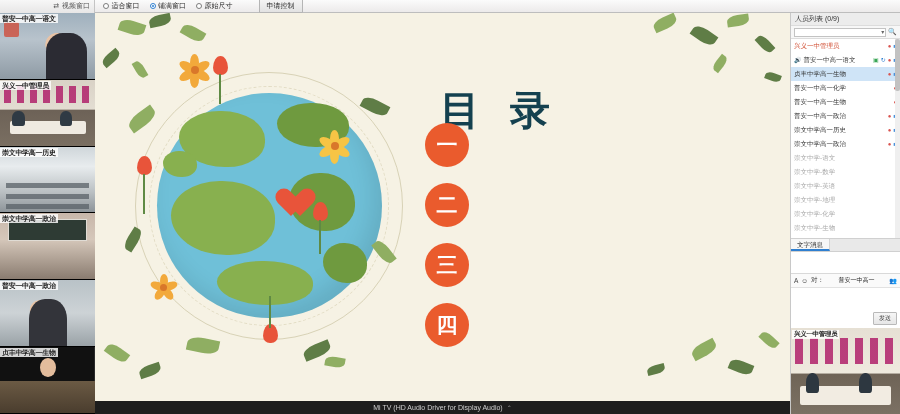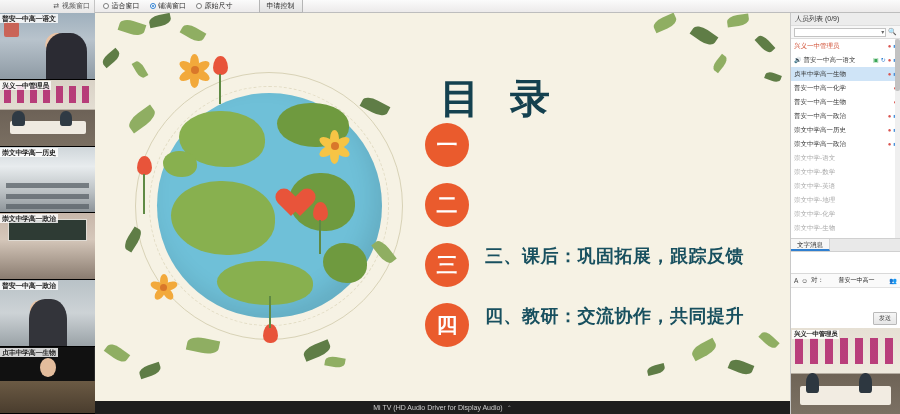--- a/index.html
+++ b/index.html
@@ -102,21 +102,21 @@
     border-radius:50%; background:#d9772a; }
   .tulip { position:absolute; width:15px; height:19px; background:#e8543a;
     border-radius:50% 50% 46% 46%/62% 62% 38% 38%; }
   .stem { position:absolute; width:2px; background:#5f8a44; }
   .ring { position:absolute; border:1.5px solid #cfc8ad; border-radius:50%; }
 
   
   .title-row { position:absolute; left:345px; top:58px; display:flex;
     align-items:baseline; gap:20px; }
   .title-cn { font-family:"Liberation Serif","DejaVu Serif",serif;
-    font-size:40px; font-weight:bold; color:#14414f; letter-spacing:10px; }
+    font-size:40px; font-weight:bold; color:#14414f; letter-spacing:10px;margin-top:12px; }
   .title-en { font-size:15px; font-weight:bold; color:#14414f; letter-spacing:3.6px; }
 
   .toc { position:absolute; left:330px; top:110px; width:345px; }
   .toc-item { display:flex; align-items:flex-start; gap:16px; margin-bottom:16px; }
   .num { flex:none; width:44px; height:44px; border-radius:50%; background:#ea5b2d;
     color:#fff; font-family:"Liberation Serif","DejaVu Serif",serif;
     font-size:21px; font-weight:bold; display:flex; align-items:center;
     justify-content:center; }
   .toc-text { font-family:"Liberation Serif","DejaVu Serif",serif;
     font-size:18px; line-height:24px; color:#18505f; font-weight:bold;
@@ -354,25 +354,23 @@
 
     <div class="toc">
       <div class="toc-item">
         <div class="num">一</div>
       </div>
       <div class="toc-item">
         <div class="num">二</div>
       </div>
       <div class="toc-item">
         <div class="num">三</div>
-        <div class="toc-text">三、课后：巩固拓展，跟踪反馈</div>
       </div>
       <div class="toc-item">
         <div class="num">四</div>
-        <div class="toc-text">四、教研：交流协作，共同提升</div>
       </div>
     </div>
 
   </div>
 
   <div class="statusbar">
     <span>Mi TV (HD Audio Driver for Display Audio)</span>
     <span class="sb-caret">⌃</span>
   </div>
 

